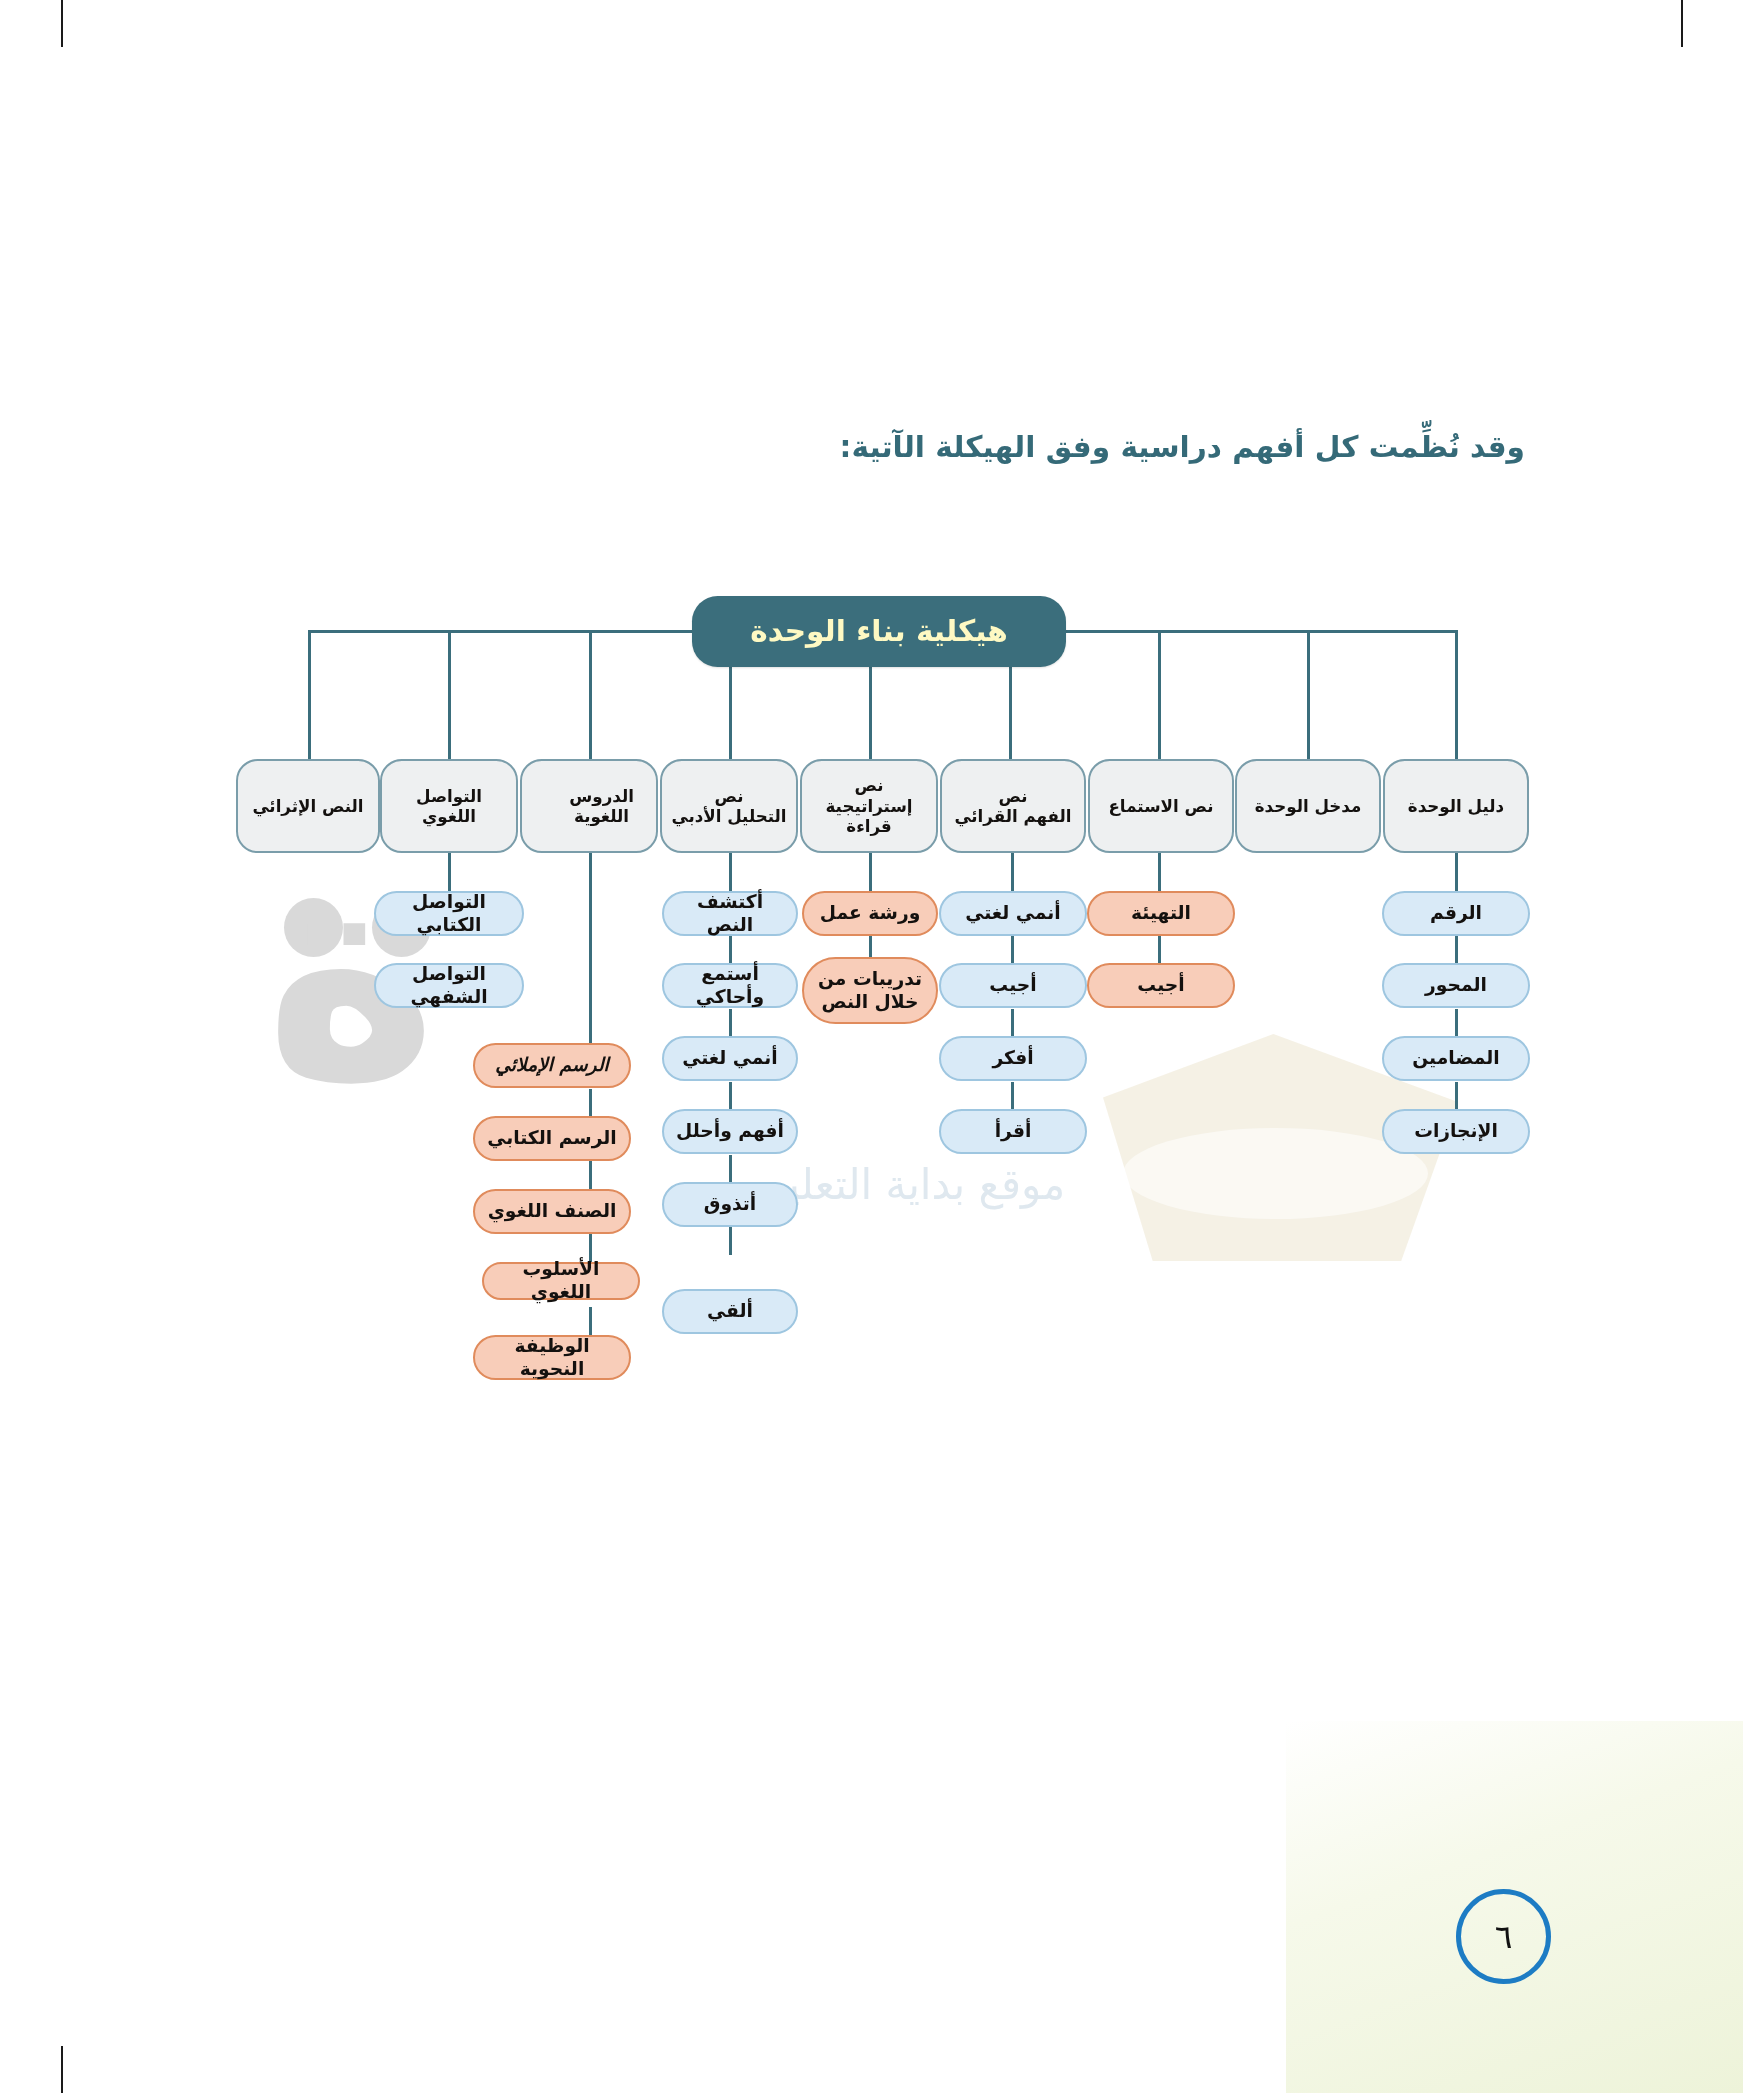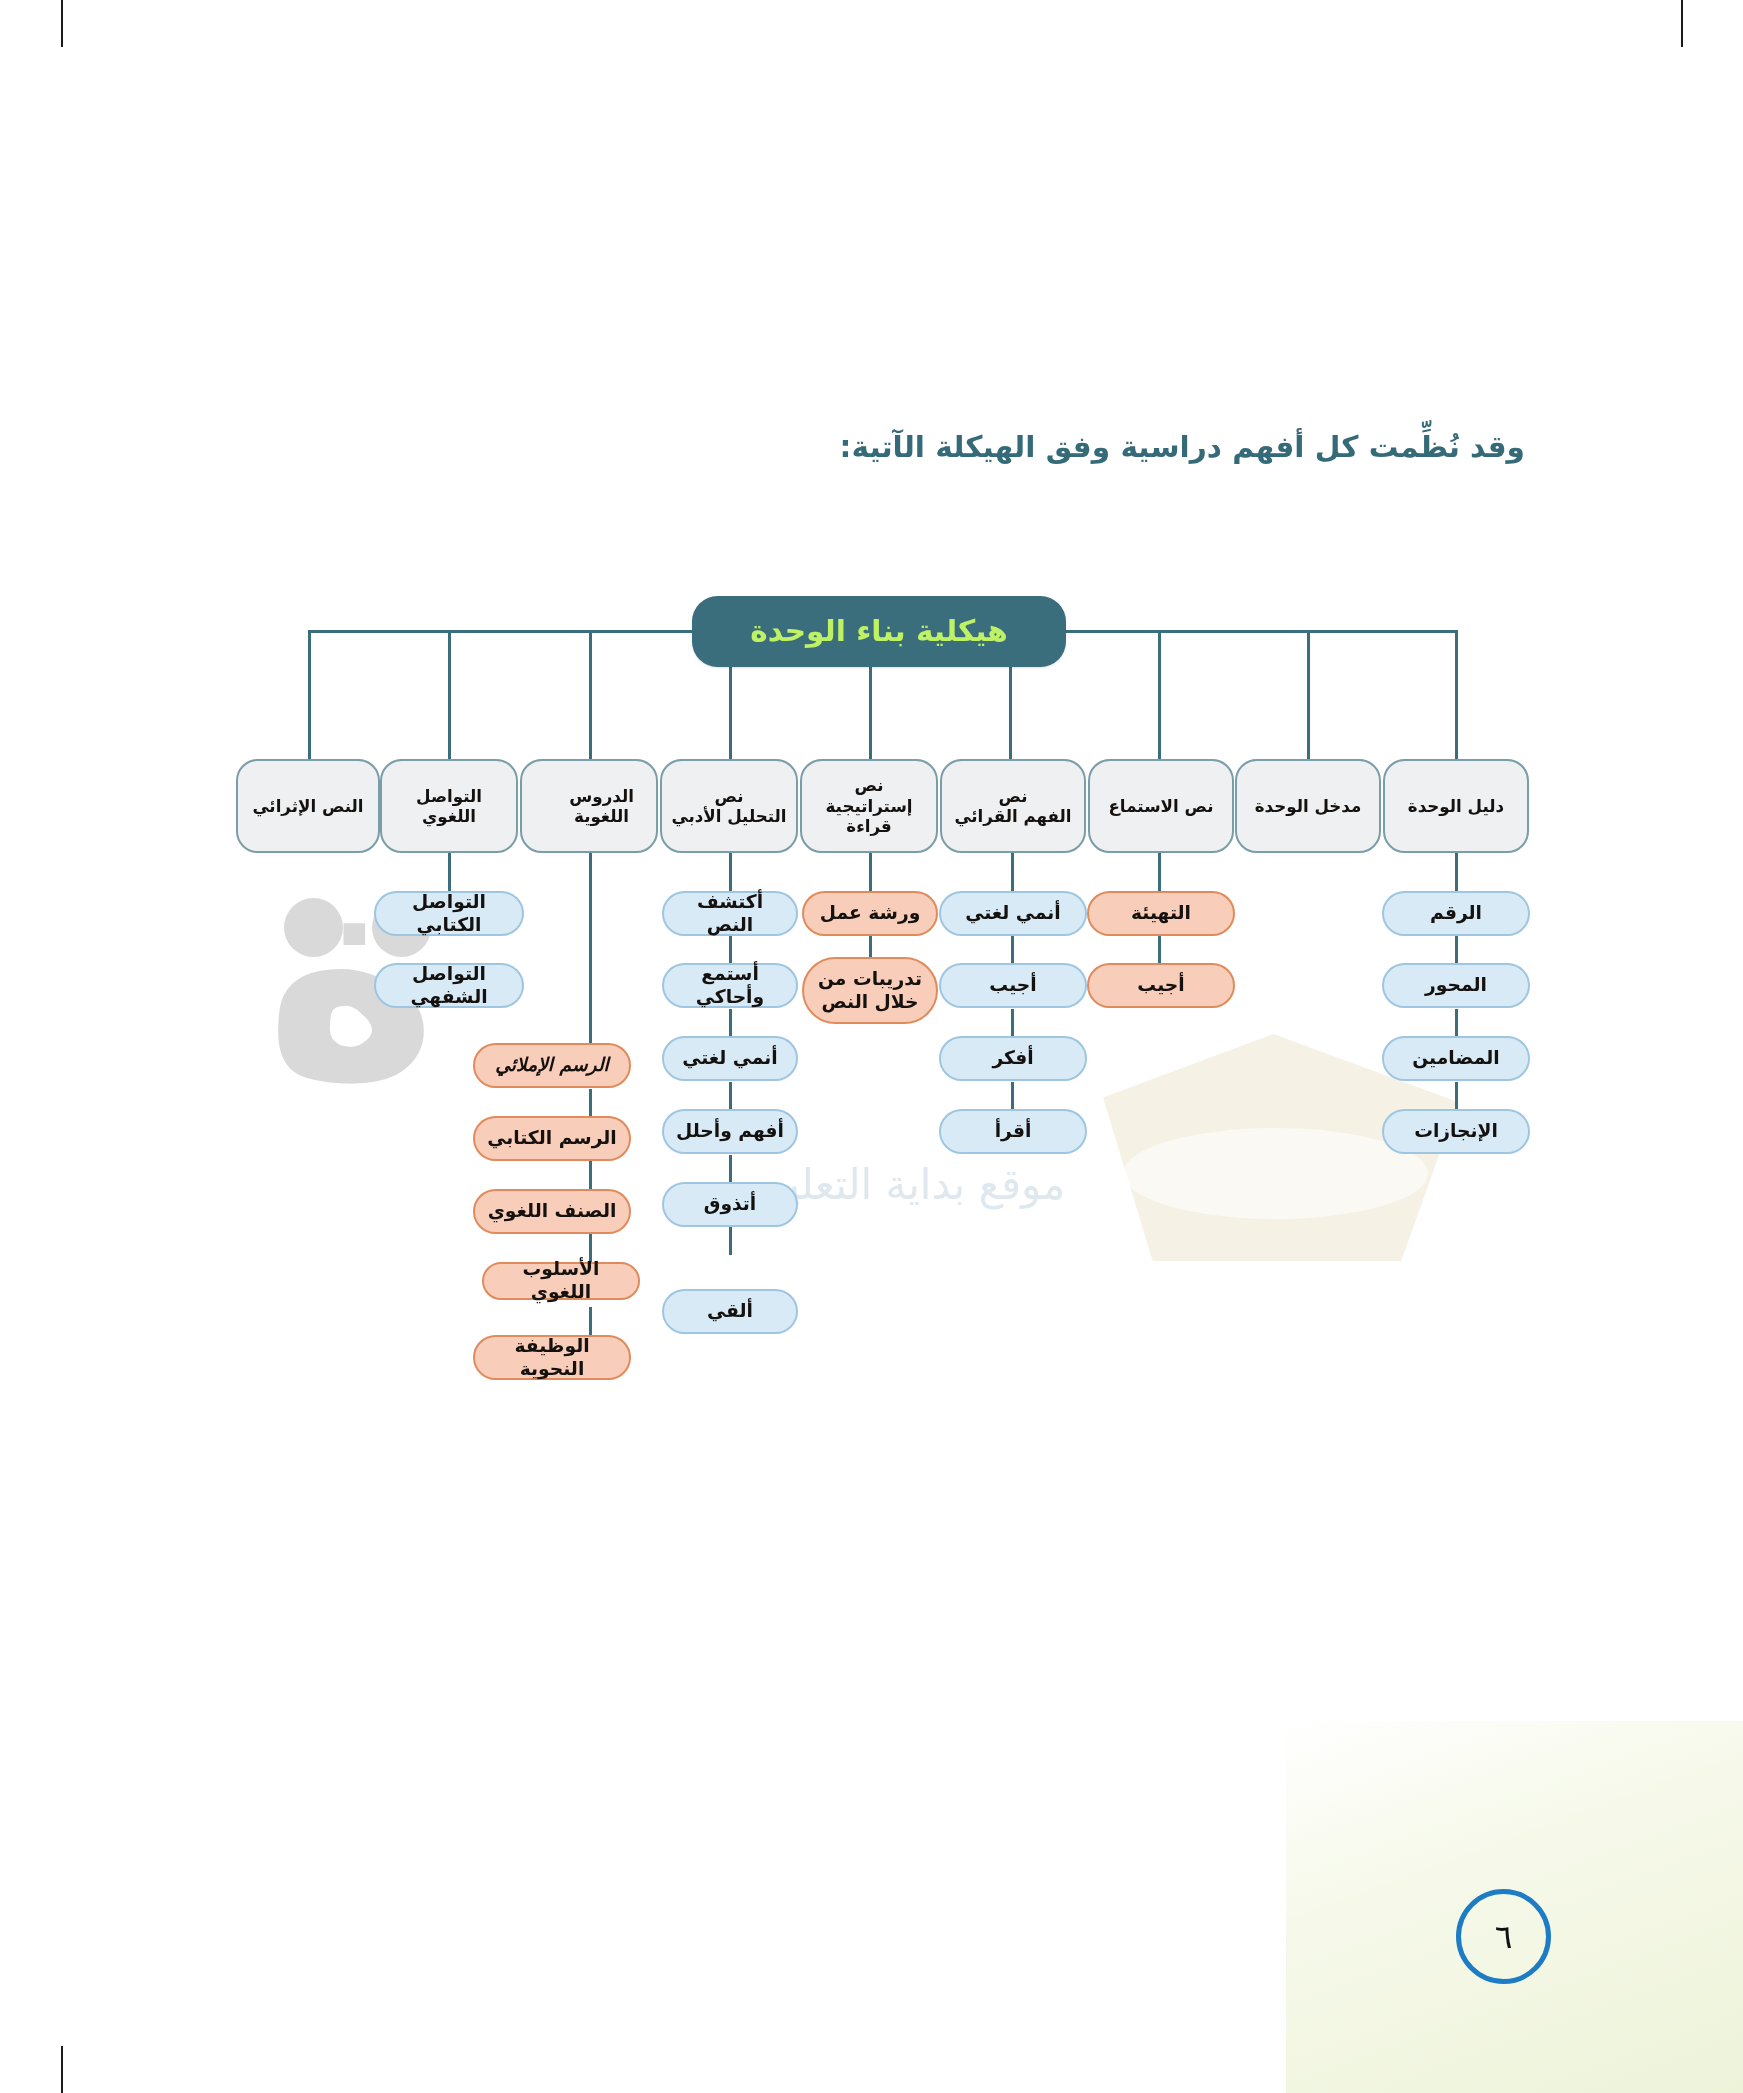--- a/index.html
+++ b/index.html
@@ -137,21 +137,21 @@
     text-align: center;
     direction: rtl;
     font-family: "DejaVu Sans", sans-serif;
     font-weight: bold;
     line-height: 1.22;
     z-index: 4;
   }
 
   .node-root {
     background: #3b6e7c;
-    color: #bef264;
+    color: #fef9c3;
     border-radius: 25.6px;
     font-size: 29.6px;
     letter-spacing: 0.5px;
     box-shadow: 0 1px 2px rgba(0,0,0,.12);
   }
 
   .node-cat {
     background: #eef0f1;
     border: 2px solid #7a9daa;
     border-radius: 21.7px;

